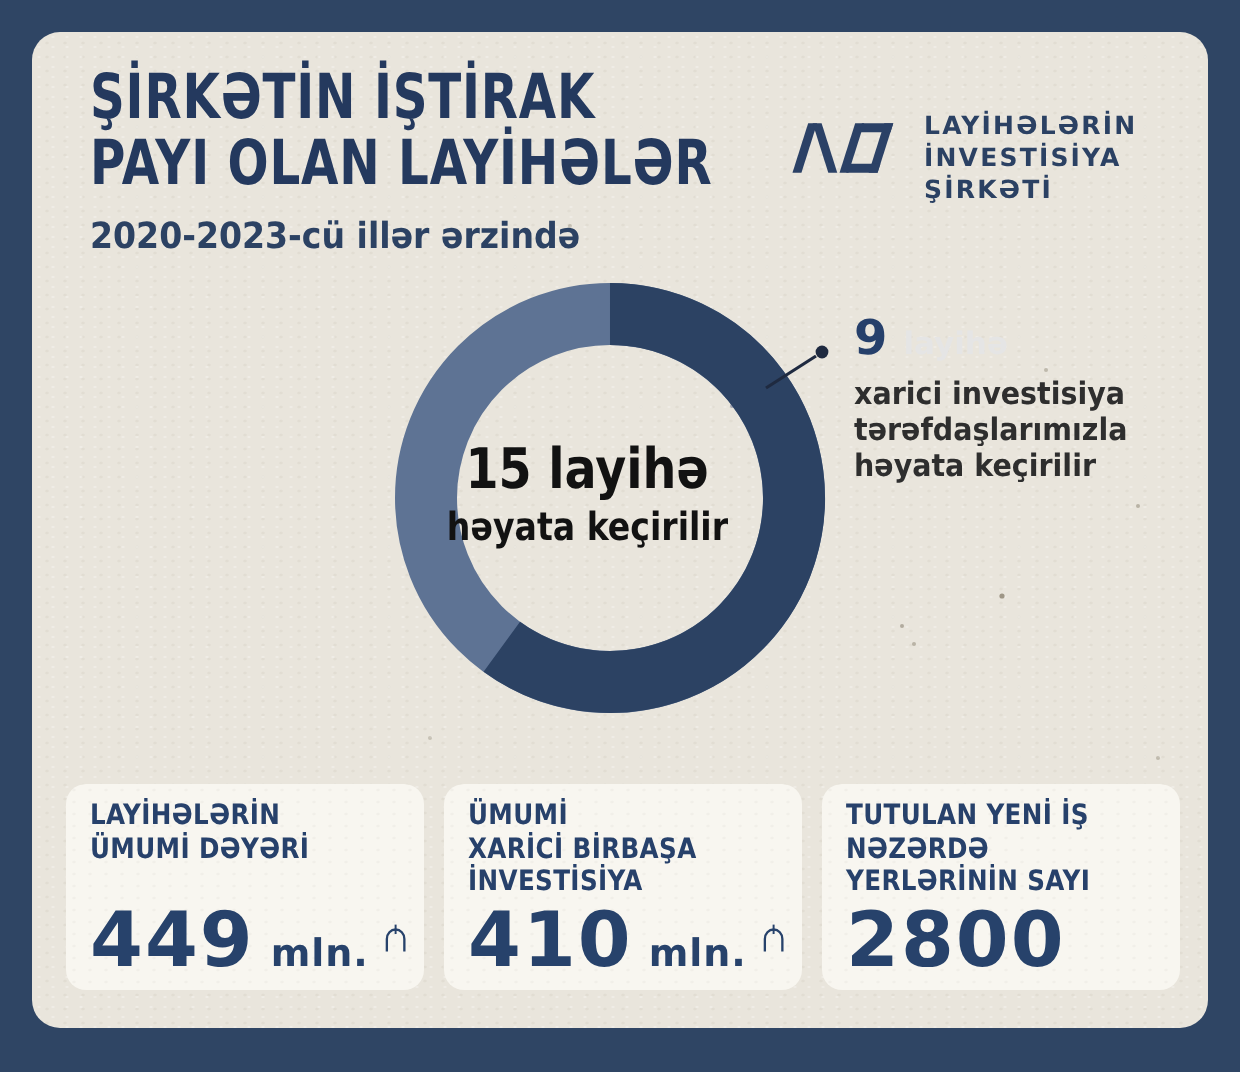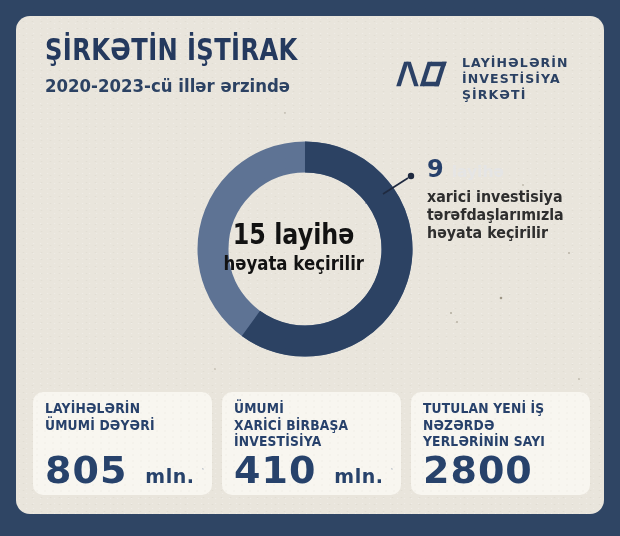--- a/index.html
+++ b/index.html
@@ -77,34 +77,37 @@
     background-image:radial-gradient(rgba(120,110,90,.05) .5px, transparent 1.2px);
     background-size:8px 6px;
     border-radius:10px;
     box-sizing:border-box;
     padding:8px 8px 9px 12px;
     display:flex;flex-direction:column;
   }
   .card-label{color:#27416b;font-size:14px;font-weight:800;line-height:16.5px;letter-spacing:.2px;}
   .card-value-row{margin-top:auto;display:flex;align-items:baseline;color:#27426b;}
   .card-value{font-size:38px;font-weight:800;letter-spacing:1px;line-height:40px;}
-  .card-unit{font-size:19px;font-weight:800;margin-left:18px;letter-spacing:.5px;}
+  .card-unit{font-size:19px;font-weight:800;margin-left:8px;letter-spacing:.5px;}
   .manat{margin-left:8px;transform:translateY(1px);}
 </style>
 </head>
 <body>
 
 <div class="stage">
   <div class="paper">
     <div class="speckles"></div>
   </div>
 
   <div class="title-block">
     <div class="title-line">
       <span class="condense">ŞİRKƏTİN İŞTİRAK</span>
+    </div>
+    <div class="title-line">
+      <span class="condense">PAYI OLAN LAYİHƏLƏR</span>
     </div>
     <div class="subtitle">
       <span class="condense-sm">2020-2023-cü illər ərzində</span>
     </div>
   </div>
 
   <div class="logo">
     <svg class="logo-mark" width="56" height="40" viewBox="0 0 100 48" aria-hidden="true">
       <g fill="#2b4166">
         <polygon points="18,2 26,2 12,46 4,46"></polygon>
@@ -152,21 +155,21 @@
 
   <div class="cards">
 
     <div class="card">
       <div class="card-label">
         <div><span class="condense-med">LAYİHƏLƏRİN</span></div>
         <div><span class="condense-med">ÜMUMİ DƏYƏRİ</span></div>
         <div><span class="condense-med"></span></div>
       </div>
       <div class="card-value-row">
-        <span class="card-value">805</span>
+        <span class="card-value">449</span>
         <span class="card-unit">mln.</span>
         <svg class="manat" width="25" height="30" viewBox="0 0 26 30">
           <path d="M3.2 30 V16 a9.8 10.5 0 0 1 19.6 0 V30" fill="none" stroke="#27426b" stroke-width="2.6"></path>
           <line x1="13" y1="0" x2="13" y2="10.5" stroke="#27426b" stroke-width="2.2"></line>
         </svg>
       </div>
     </div>
 
     <div class="card">
       <div class="card-label">

